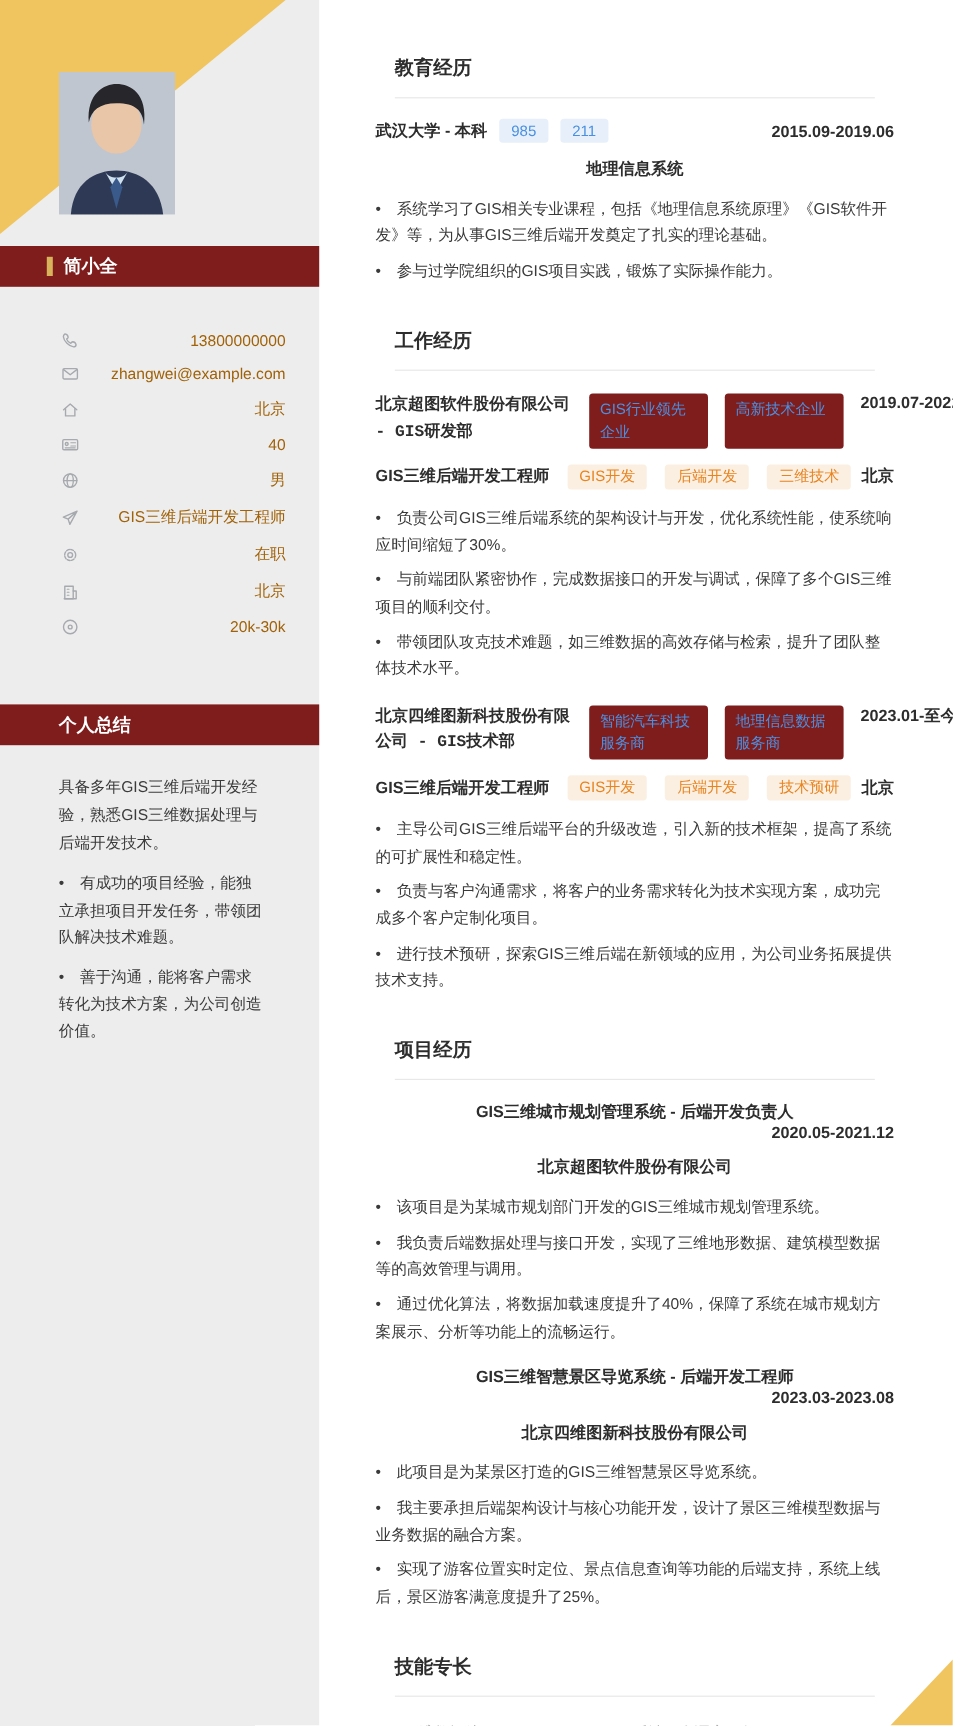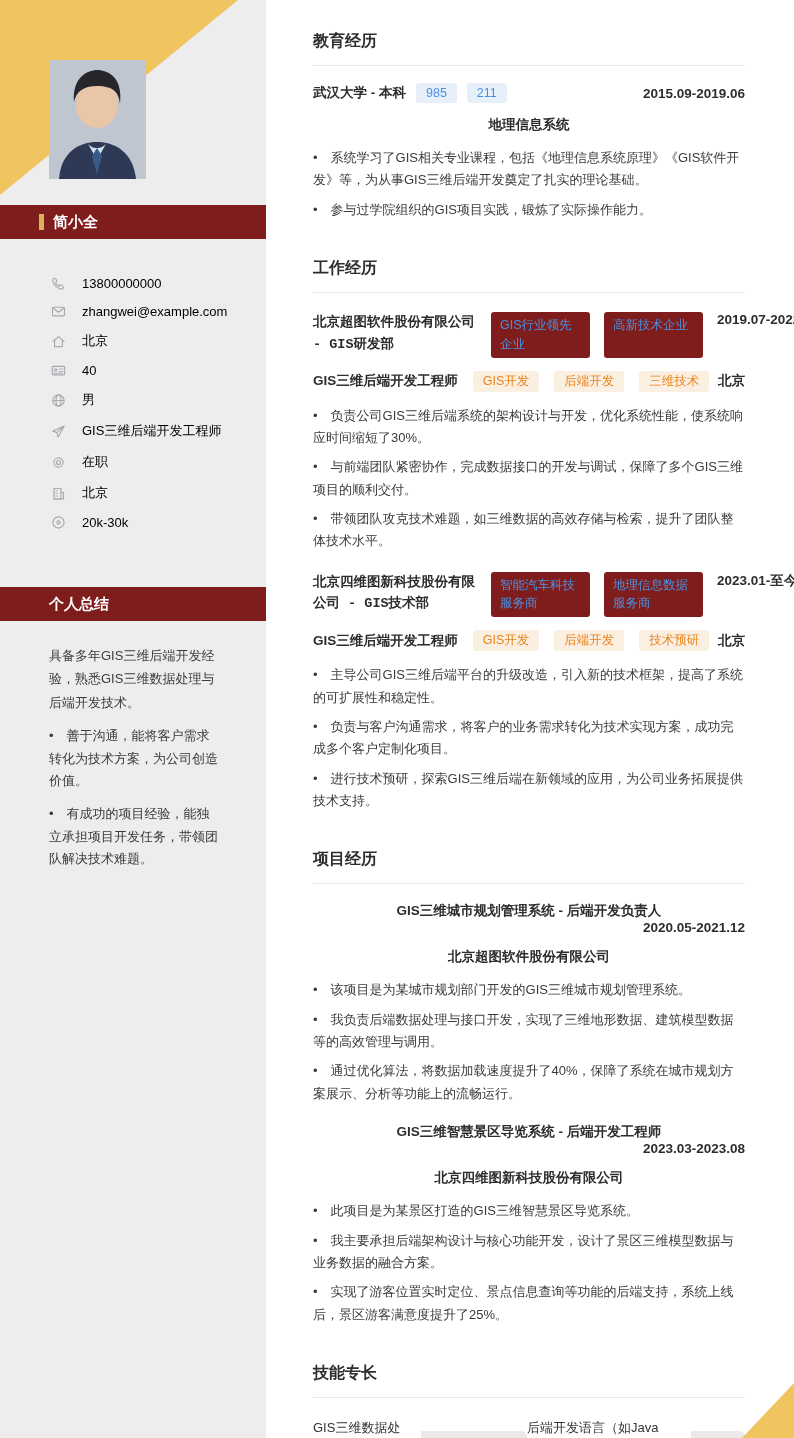--- a/index.html
+++ b/index.html
@@ -13,34 +13,34 @@
   .sidebar { position:absolute; left:0; top:0; width:266px; height:1438px; background:#ededee; }
   .tri-top { position:absolute; top:0; left:0; width:0; height:0;
     border-top:195px solid #F0C45F; border-right:238px solid transparent; }
   .photo { position:absolute; left:49px; top:60px; width:97px; height:119px; overflow:hidden; }
   .photo svg { display:block; }
   .dark-bar { position:relative; height:34px; background:#7f1d1d; display:flex; align-items:center; }
   .name-bar { margin-top:205px; }
   .accent { width:5px; height:16px; background:#D9B35B; margin-left:39px; margin-right:9px; flex:0 0 auto; }
   .name-text { color:#fff; font-weight:bold; font-size:15px; }
   .contacts { list-style:none; margin:37px 0 0; padding:0 28px 0 51px; }
-  .contacts li { display:flex; align-items:center; margin-bottom:13px; font-size:13px; color:#000000; }
+  .contacts li { display:flex; align-items:center; margin-bottom:13px; font-size:13px; color:#a16207;justify-content:space-between; }
   .cicon { width:15px; height:15px; margin-right:16px; flex:0 0 auto; }
   .cicon svg { display:block; stroke:#a6a9ad; fill:none; stroke-width:1.15; stroke-linecap:round; stroke-linejoin:round; }
   .side-header { margin-top:57px; padding-left:49px; color:#fff; font-weight:bold; font-size:15px; }
   .summary { padding:23px 44px 0 49px; font-size:13px; line-height:1.8; color:#3b3b3b; }
   .summary p { margin:0 0 11px; }
   .summary .bullet { margin-bottom:11px; }
   
   .bullet { font-size:13px; line-height:1.72; color:#3a3a3a; }
   .bullet::before { content:"•"; margin-right:13px; }
   
   .main { position:absolute; left:313px; top:0; width:432px; padding-top:31px; }
   .sec { margin-bottom:37px; }
-  .sec h2 { margin:0; font-size:16px; color:#2d2d2d; padding-bottom:13px; border-bottom:1px solid #e8e8e8; }
+  .sec h2 { margin:16px; font-size:16px; color:#2d2d2d; padding-bottom:13px; border-bottom:1px solid #e8e8e8; }
   .row { display:flex; align-items:flex-start; }
   .date { margin-left:auto; font-weight:bold; font-size:13.5px; white-space:nowrap; color:#2d2d2d; }
   .loc  { margin-left:auto; font-weight:bold; font-size:13.5px; color:#2d2d2d; }
   .bold135 { font-weight:bold; font-size:13.5px; color:#2d2d2d;text-align:center; }
   .edu-row { margin-top:17px; align-items:center; }
   .badge-blue { background:#E7F0FA; color:#4A90E2; font-size:12.5px; padding:3px 10px; border-radius:3px; margin-left:10px; }
   .major { margin-top:13px; }
   .bullets { margin-top:13px; }
   .bullets .bullet { margin-bottom:7px; }
   .job-head { margin-top:19px; }
@@ -169,22 +169,22 @@
         </span>
       <span>20k-30k</span>
     </li>
   </ul>
 
   <div class="dark-bar side-header">
     <span>个人总结</span>
   </div>
   <div class="summary">
     <p>具备多年GIS三维后端开发经验，熟悉GIS三维数据处理与后端开发技术。</p>
+    <div class="bullet">有成功的项目经验，能独立承担项目开发任务，带领团队解决技术难题。</div>
     <div class="bullet">善于沟通，能将客户需求转化为技术方案，为公司创造价值。</div>
-    <div class="bullet">有成功的项目经验，能独立承担项目开发任务，带领团队解决技术难题。</div>
   </div>
 </aside>
 
 <main class="main">
 
   <section class="sec">
     <h2>教育经历</h2>
     <div class="row edu-row">
       <span class="bold135">武汉大学 - 本科</span>
       <span class="badge-blue">985</span>

